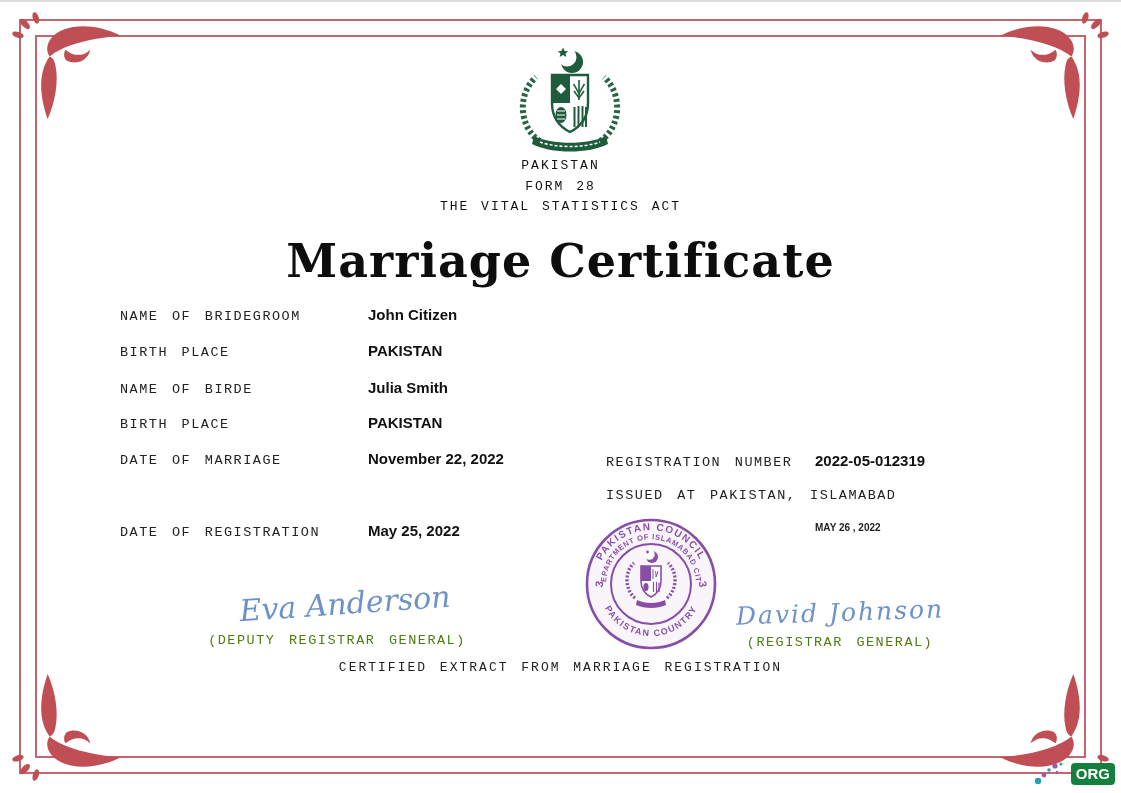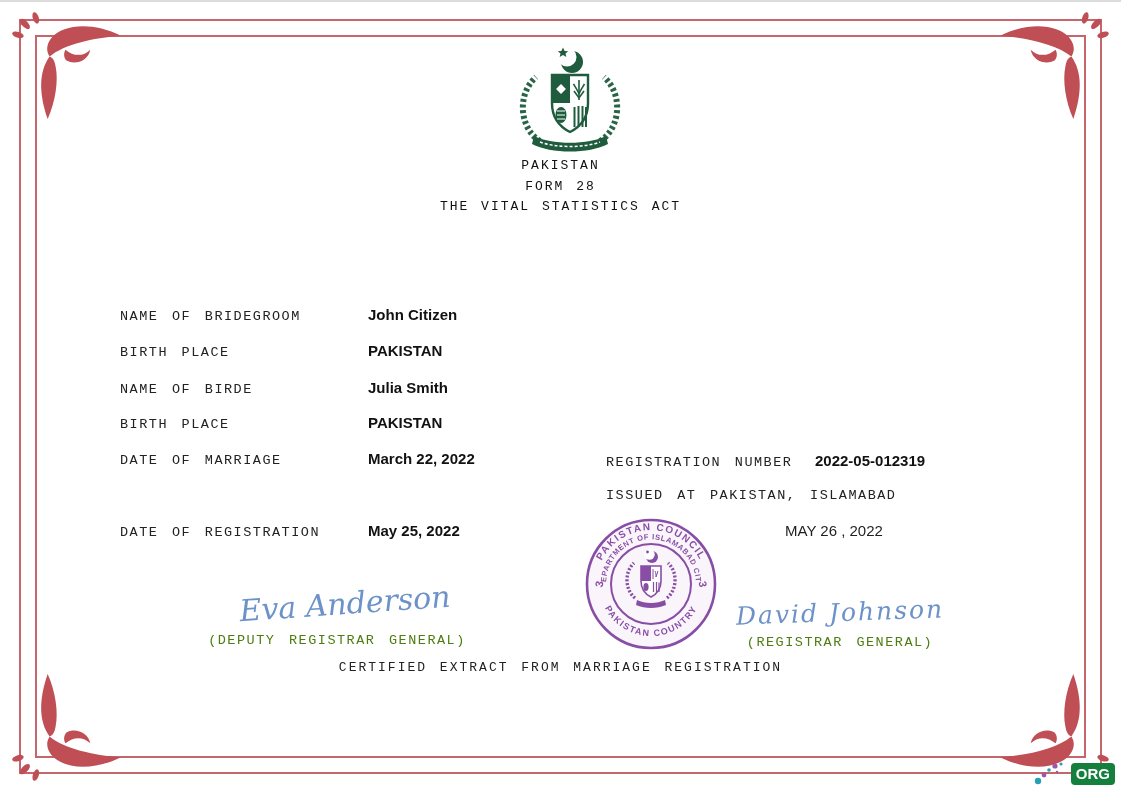--- a/index.html
+++ b/index.html
@@ -37,22 +37,22 @@
   
   .row { position:absolute; left:120px; height:18px; white-space:nowrap; z-index:3; }
   .flabel { display:inline-block; width:248px; font-size:13.5px; letter-spacing:1.5px;
     word-spacing:4px; color:#222; vertical-align:baseline; }
   .fvalue { font-family:"Liberation Sans","DejaVu Sans",sans-serif; font-weight:700;
     font-size:15px; color:#111; }
   .rrow { position:absolute; left:606px; white-space:nowrap; z-index:3; }
   .rlabel { display:inline-block; width:209px; font-size:13.5px; letter-spacing:1.5px;
     word-spacing:4px; color:#222; }
   .rmono { font-size:13.5px; letter-spacing:1.5px; word-spacing:4px; color:#222; }
-  .rdate { position:absolute; left:785px; top:522px; z-index:3;
-    font-family:"Liberation Sans","DejaVu Sans",sans-serif; font-weight:400; font-size:15px; }
+  .rdate { position:absolute; left:815px; top:522px; z-index:3;
+    font-family:"Liberation Sans","DejaVu Sans",sans-serif; font-weight:700; font-size:10px; }
 
   
   .stamp { position:absolute; left:583px; top:516px; width:136px; height:136px; z-index:4; opacity:.92; }
 
   
   .sig { position:absolute; z-index:3; text-align:center;
     font-family:"DejaVu Serif","Liberation Serif",serif; font-style:italic;
     color:#6c92c8; }
   .sig-left  { left:195px; top:586px; width:300px; font-size:30px; transform:rotate(-4deg); }
   .sig-right { left:708px; top:598px; width:264px; font-size:25px; letter-spacing:2px; transform:rotate(-2deg); }
@@ -157,35 +157,36 @@
         <path d="M76.5 61 V82"></path>
         <path d="M80 62 V82"></path>
     </g>
     <path d="M28 91 C45 100 83 100 100 91 L102 99 C83 109 45 109 26 99 Z" fill="#1e5c3d"></path>
     <path d="M34 97 C50 103 78 103 94 97" stroke="#ffffff" stroke-width="1.5" stroke-dasharray="3 2" fill="none"></path>
   </svg>
 
   <div class="hline h-country">PAKISTAN</div>
   <div class="hline h-form">FORM 28</div>
   <div class="hline h-act">THE VITAL STATISTICS ACT</div>
+  <h1 class="title">Marriage Certificate</h1>
 
   <div class="row" style="top:306px">
     <span class="flabel">NAME OF BRIDEGROOM</span><span class="fvalue">John Citizen</span>
   </div>
   <div class="row" style="top:342px">
     <span class="flabel">BIRTH PLACE</span><span class="fvalue">PAKISTAN</span>
   </div>
   <div class="row" style="top:379px">
     <span class="flabel">NAME OF BIRDE</span><span class="fvalue">Julia Smith</span>
   </div>
   <div class="row" style="top:414px">
     <span class="flabel">BIRTH PLACE</span><span class="fvalue">PAKISTAN</span>
   </div>
   <div class="row" style="top:450px">
-    <span class="flabel">DATE OF MARRIAGE</span><span class="fvalue">March 22, 2022</span>
+    <span class="flabel">DATE OF MARRIAGE</span><span class="fvalue">November 22, 2022</span>
   </div>
   <div class="row" style="top:522px">
     <span class="flabel">DATE OF REGISTRATION</span><span class="fvalue">May 25, 2022</span>
   </div>
 
   <div class="rrow" style="top:452px">
     <span class="rlabel">REGISTRATION NUMBER</span><span class="fvalue">2022-05-012319</span>
   </div>
   <div class="rrow rmono" style="top:488px">ISSUED AT PAKISTAN, ISLAMABAD</div>
   <div class="rdate">MAY 26 , 2022</div>

